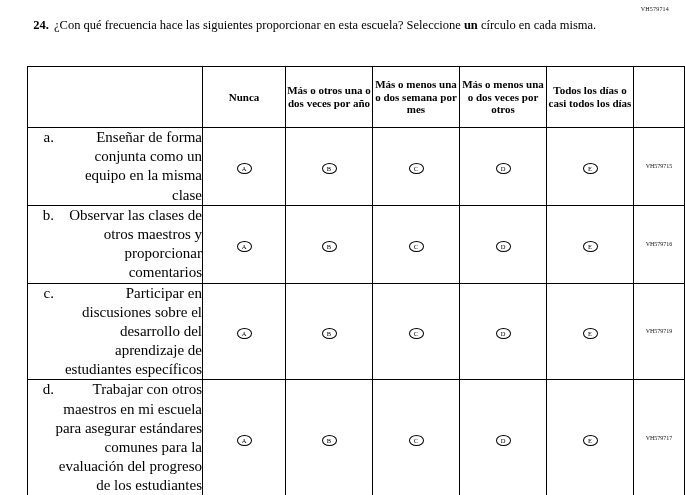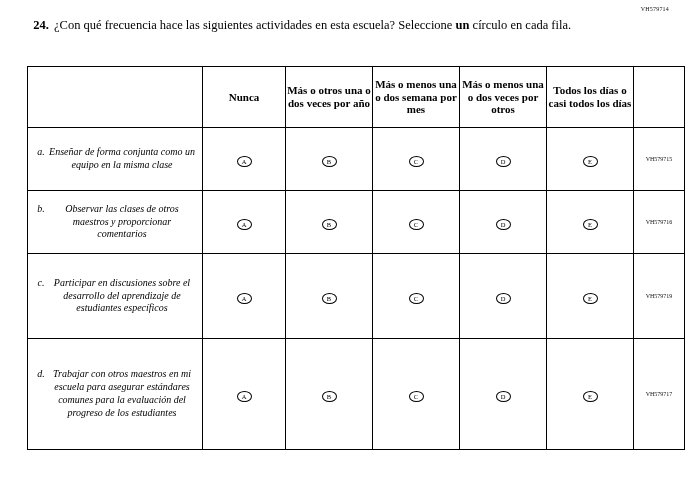--- a/index.html
+++ b/index.html
@@ -73,26 +73,25 @@
     padding: 2px 3px;
   }
   .col-item   { width: 174px; }
   .col-opt    { width: 82px; }
   .col-opt-w  { width: 86px; }
   .col-id     { width: 50px; }
 
   thead th.col-item, thead th.col-id { border-bottom: 1px solid #000; }
 
   td.item-cell {
-    font-size: 10px;
+    font-size: 15px;
     line-height: 1.28;
     padding: 6px 6px 6px 8px;
     vertical-align: top;
-    text-align: center;
-    font-style: italic;
+    text-align: right;
   }
   td.item-cell .lbl {
     display: inline-block;
     width: 14px;
   }
   td.item-cell .txt {
     display: inline-block;
     width: 148px;
     vertical-align: top;
   }
@@ -126,21 +125,21 @@
 </style>
 </head>
 <body>
 
 <div class="page">
 
   <div class="corner-id">VH579714</div>
 
   <div class="question">
     <div class="q-num">24.</div>
-    <div class="q-text"><span>¿Con qué frecuencia hace las siguientes actividades en esta escuela? Seleccione </span><b>un</b><span> círculo en cada fila.</span></div>
+    <div class="q-text"><span>¿Con qué frecuencia hace las siguientes proporcionar en esta escuela? Seleccione </span><b>un</b><span> círculo en cada misma.</span></div>
   </div>
 
   <table class="grid">
     <thead>
       <tr>
         <th class="col-item"></th>
         <th class="col-opt">Nunca</th>
         <th class="col-opt-w">Más o otros una o dos veces por año</th>
         <th class="col-opt-w">Más o menos una o dos semana por mes</th>
         <th class="col-opt-w">Más o menos una o dos veces por otros</th>

